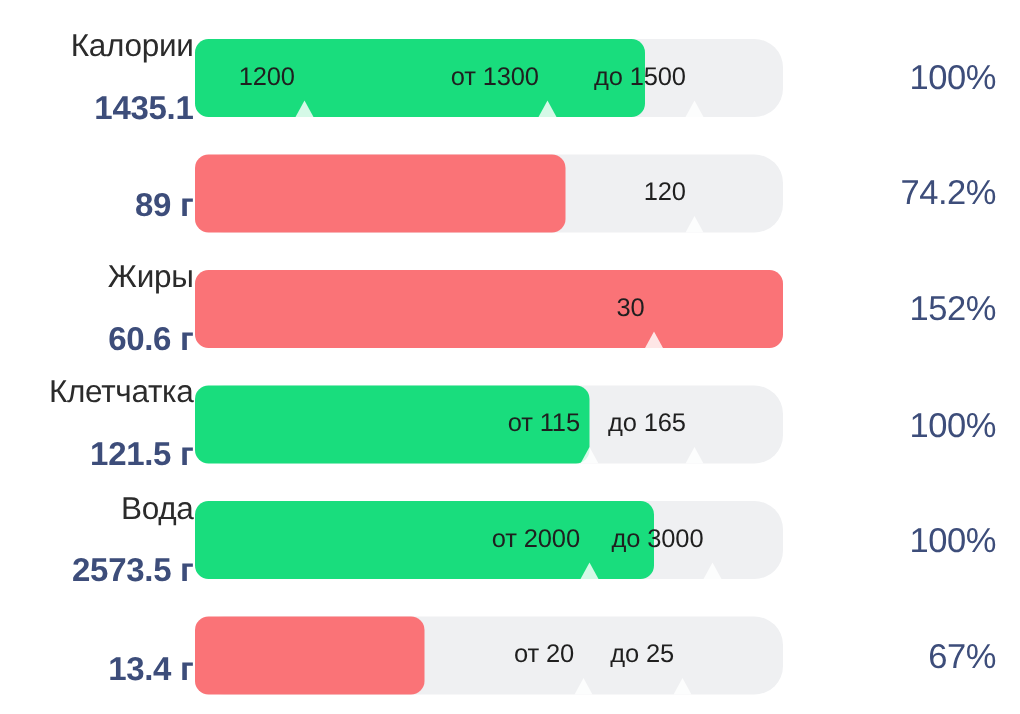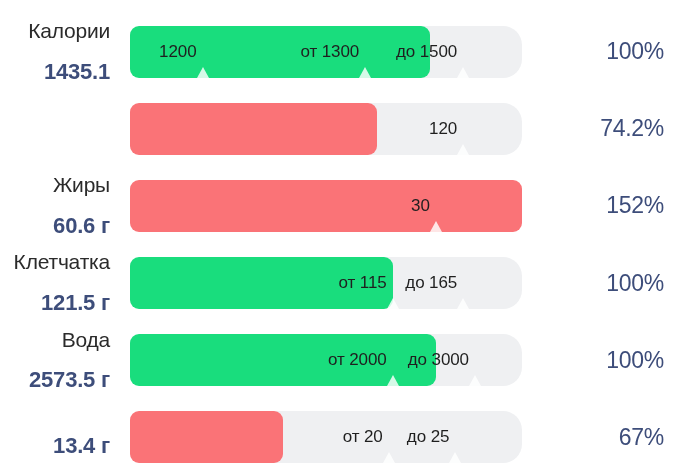--- a/index.html
+++ b/index.html
@@ -27,21 +27,21 @@
     height: 78px;
     display: flex;
     align-items: center;
     box-sizing: border-box;
   }
 
   
   .label-col {
     width: 130px;
     flex: 0 0 130px;
-    padding-right: 20px;
+    padding-right: 1px;
     box-sizing: border-box;
     text-align: right;
     line-height: 1.08;
   }
   .nutrient-name {
     display: block;
     font-size: 21px;
     color: #2b2b2b;
     letter-spacing: -0.2px;
     white-space: nowrap;
@@ -148,20 +148,21 @@
           <div class="marker" style="left: 85%;">
             <span class="marker-label">до 1500</span>
             <span class="marker-notch"></span>
           </div>
         </div>
       </div>
       <div class="pct-col"><span class="pct-value">100%</span></div>
     </div>
     <div class="nutrient-row">
       <div class="label-col">
+        <span class="nutrient-value">89 г</span>
       </div>
       <div class="track-col">
         <div class="track">
           <div class="fill over" style="width: 63%;"></div>
           <div class="marker" style="left: 85%;">
             <span class="marker-label">120</span>
             <span class="marker-notch"></span>
           </div>
         </div>
       </div>

